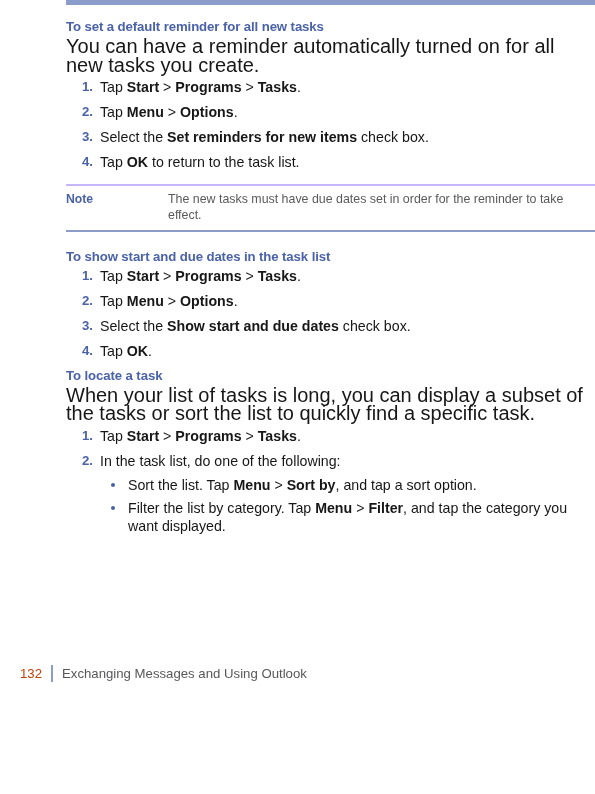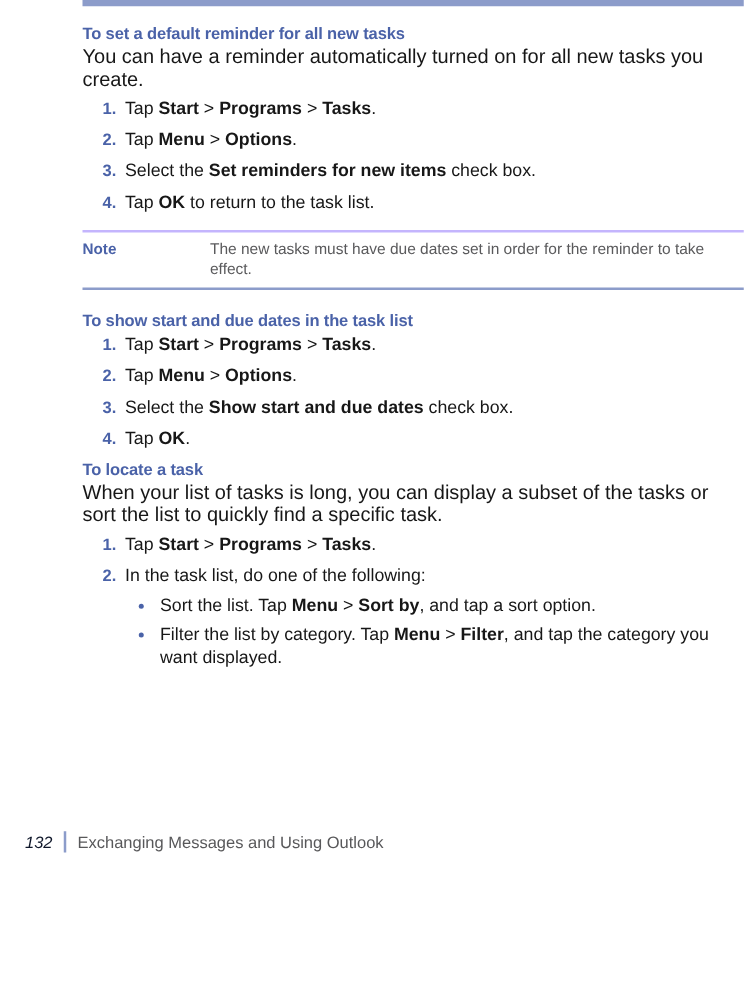--- a/index.html
+++ b/index.html
@@ -49,21 +49,21 @@
     font-weight: bold;
     font-size: 13.2px;
     line-height: 17px;
     margin: 0 0 2px 0;
     letter-spacing: -0.1px;
   }
   .heading.tight-top { margin-top: 0; }
 
   
   .para {
-    font-size: 16px;
+    font-size: 20px;
     line-height: 18.5px;
     margin: 0 0 1px 0;
     color: #171717;
     width: 527px;
   }
 
   
   ol.steps {
     list-style: none;
     margin: 4px 0 0 0;
@@ -142,21 +142,21 @@
   
   .footer {
     position: absolute;
     left: 20px;
     bottom: 16px;
     display: flex;
     align-items: center;
     font-size: 13.2px;
     color: #58585a;
   }
-  .footer .pgnum { color: #0f172a; font-style: italic; }
+  .footer .pgnum { color: #c2410c; }
   .footer .sep {
     display: inline-block;
     width: 2px;
     height: 17px;
     background: #8c9cca;
     margin: 0 9px;
   }
   .footer .ftext { color: #58585a; }
 
   b, strong { font-weight: bold; text-align: center; }

